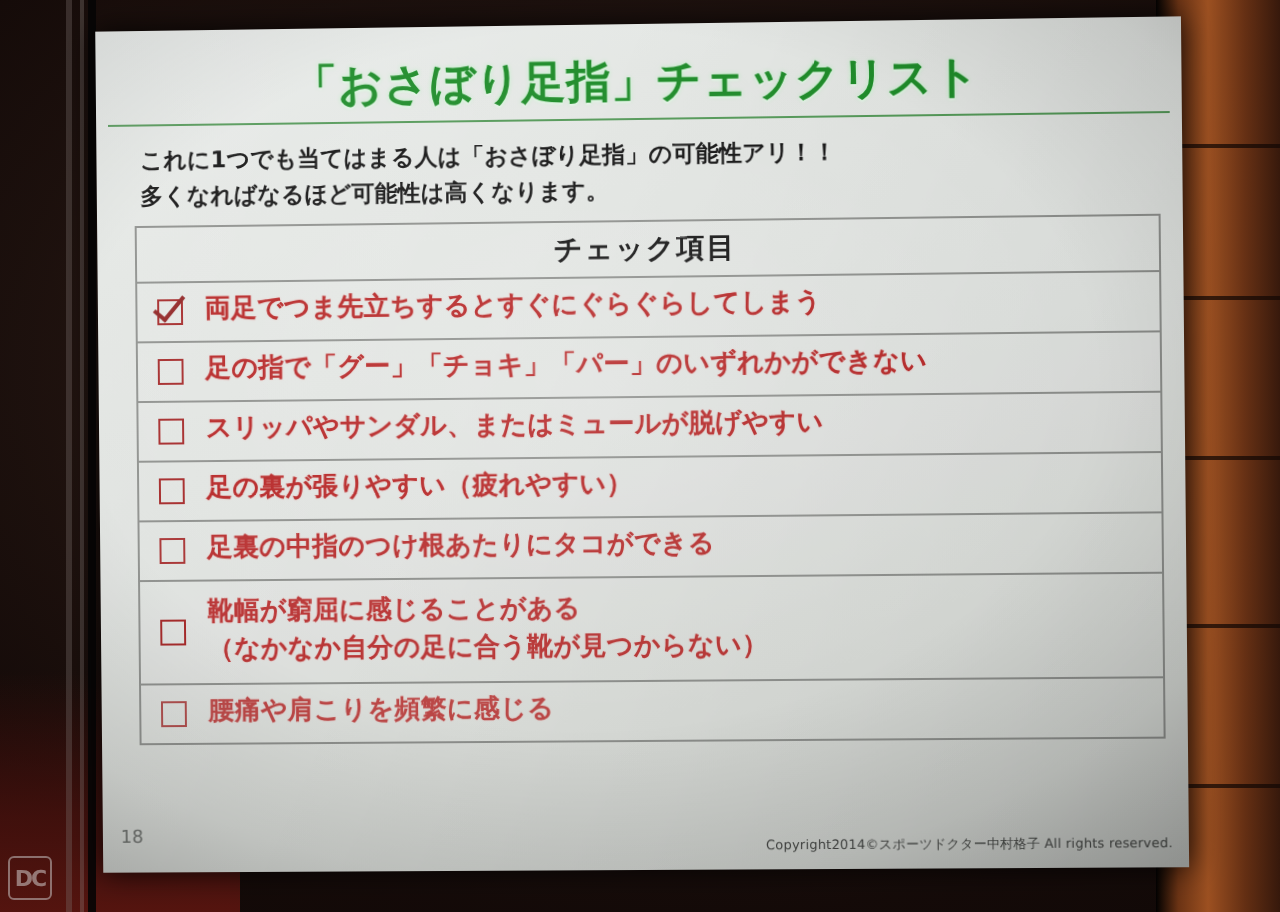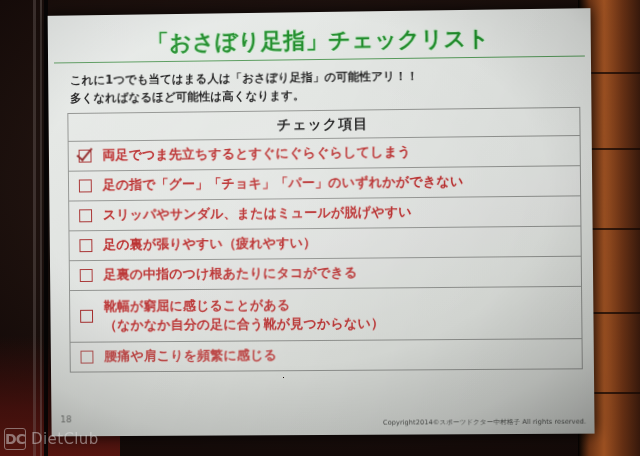--- a/index.html
+++ b/index.html
@@ -225,21 +225,21 @@
     align-items: center;
     gap: 5px;
     opacity: 0.5;
   }
   .wm-logo {
     width: 20px;
     height: 20px;
     border: 1.6px solid #cfcfcf;
     border-radius: 3px;
     color: #dcdcdc;
-    font-size: 14px;
+    font-size: 11px;
     font-weight: bold;
     display: flex;
     align-items: center;
     justify-content: center;
     letter-spacing: -1px;
   }
   .wm-text {
     color: #dcdcdc;
     font-size: 15px;
     letter-spacing: 0.4px;
@@ -322,16 +322,15 @@
       </div>
 
       <div class="page-num">18</div>
       <div class="copyright">Copyright2014©スポーツドクター中村格子 All rights reserved.</div>
 
     </div>
   </div>
 
   <div class="watermark">
     <span class="wm-logo">DC</span>
-    <span class="wm-text">DietClub</span>
   </div>
 
 </div>
 
 </body></html>

